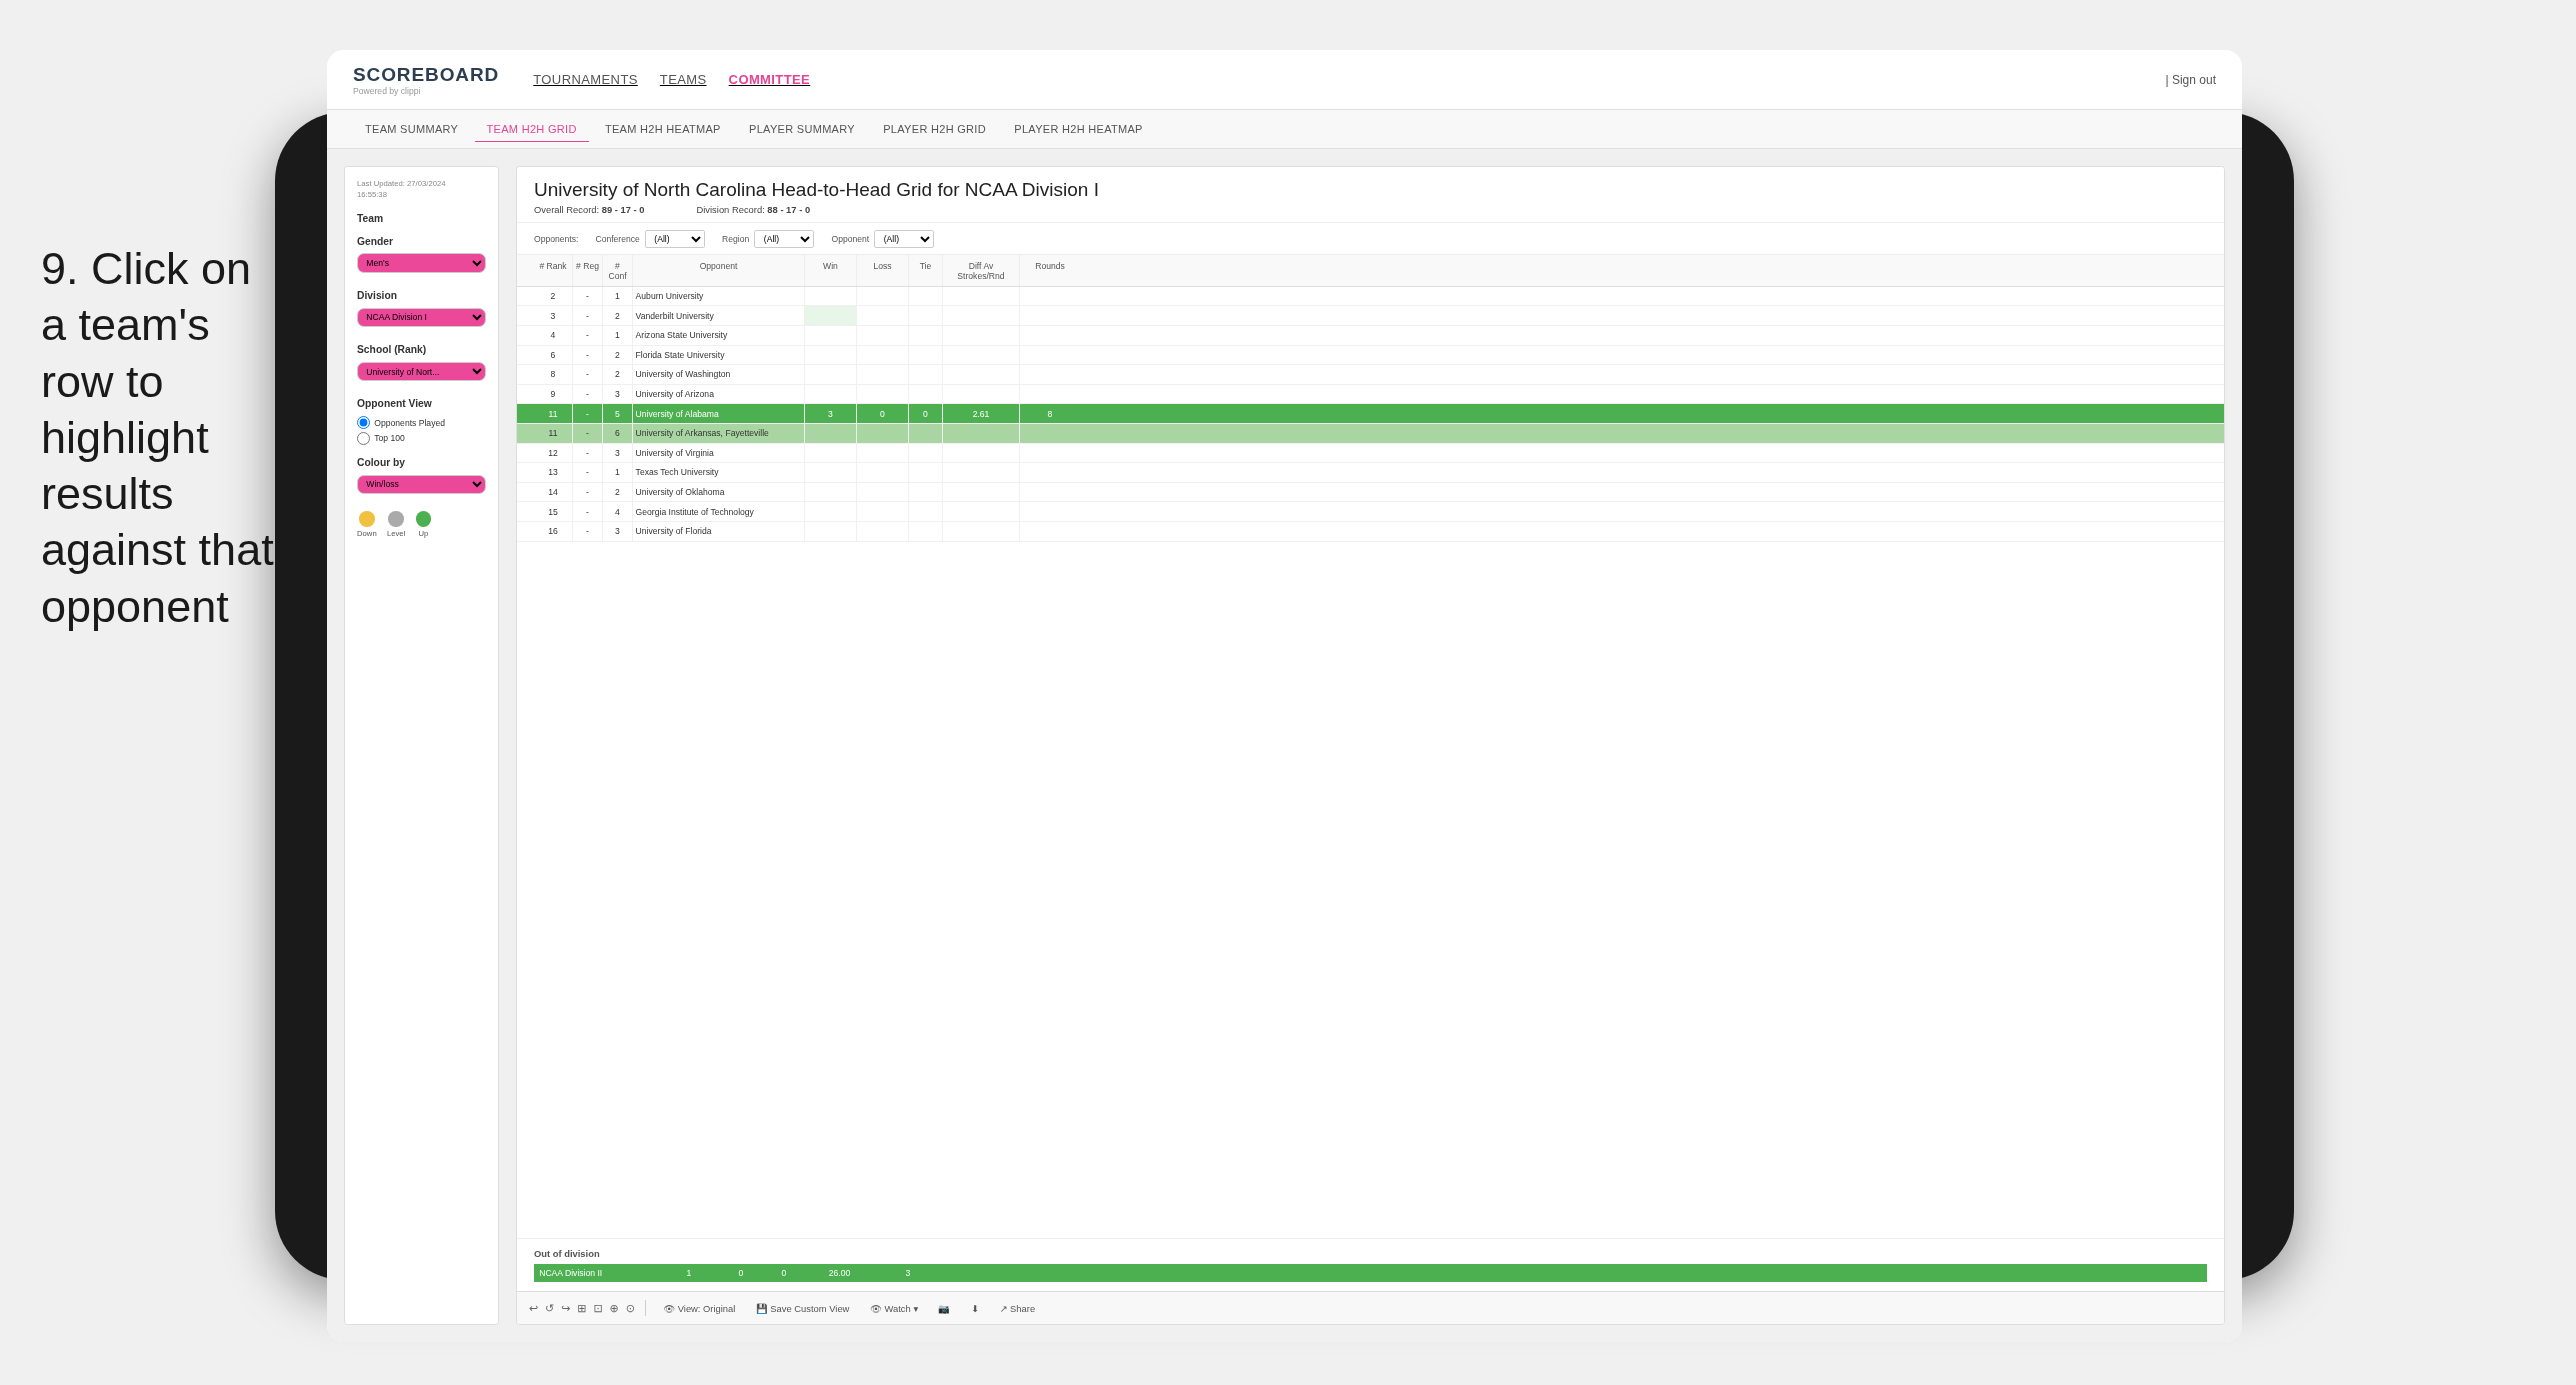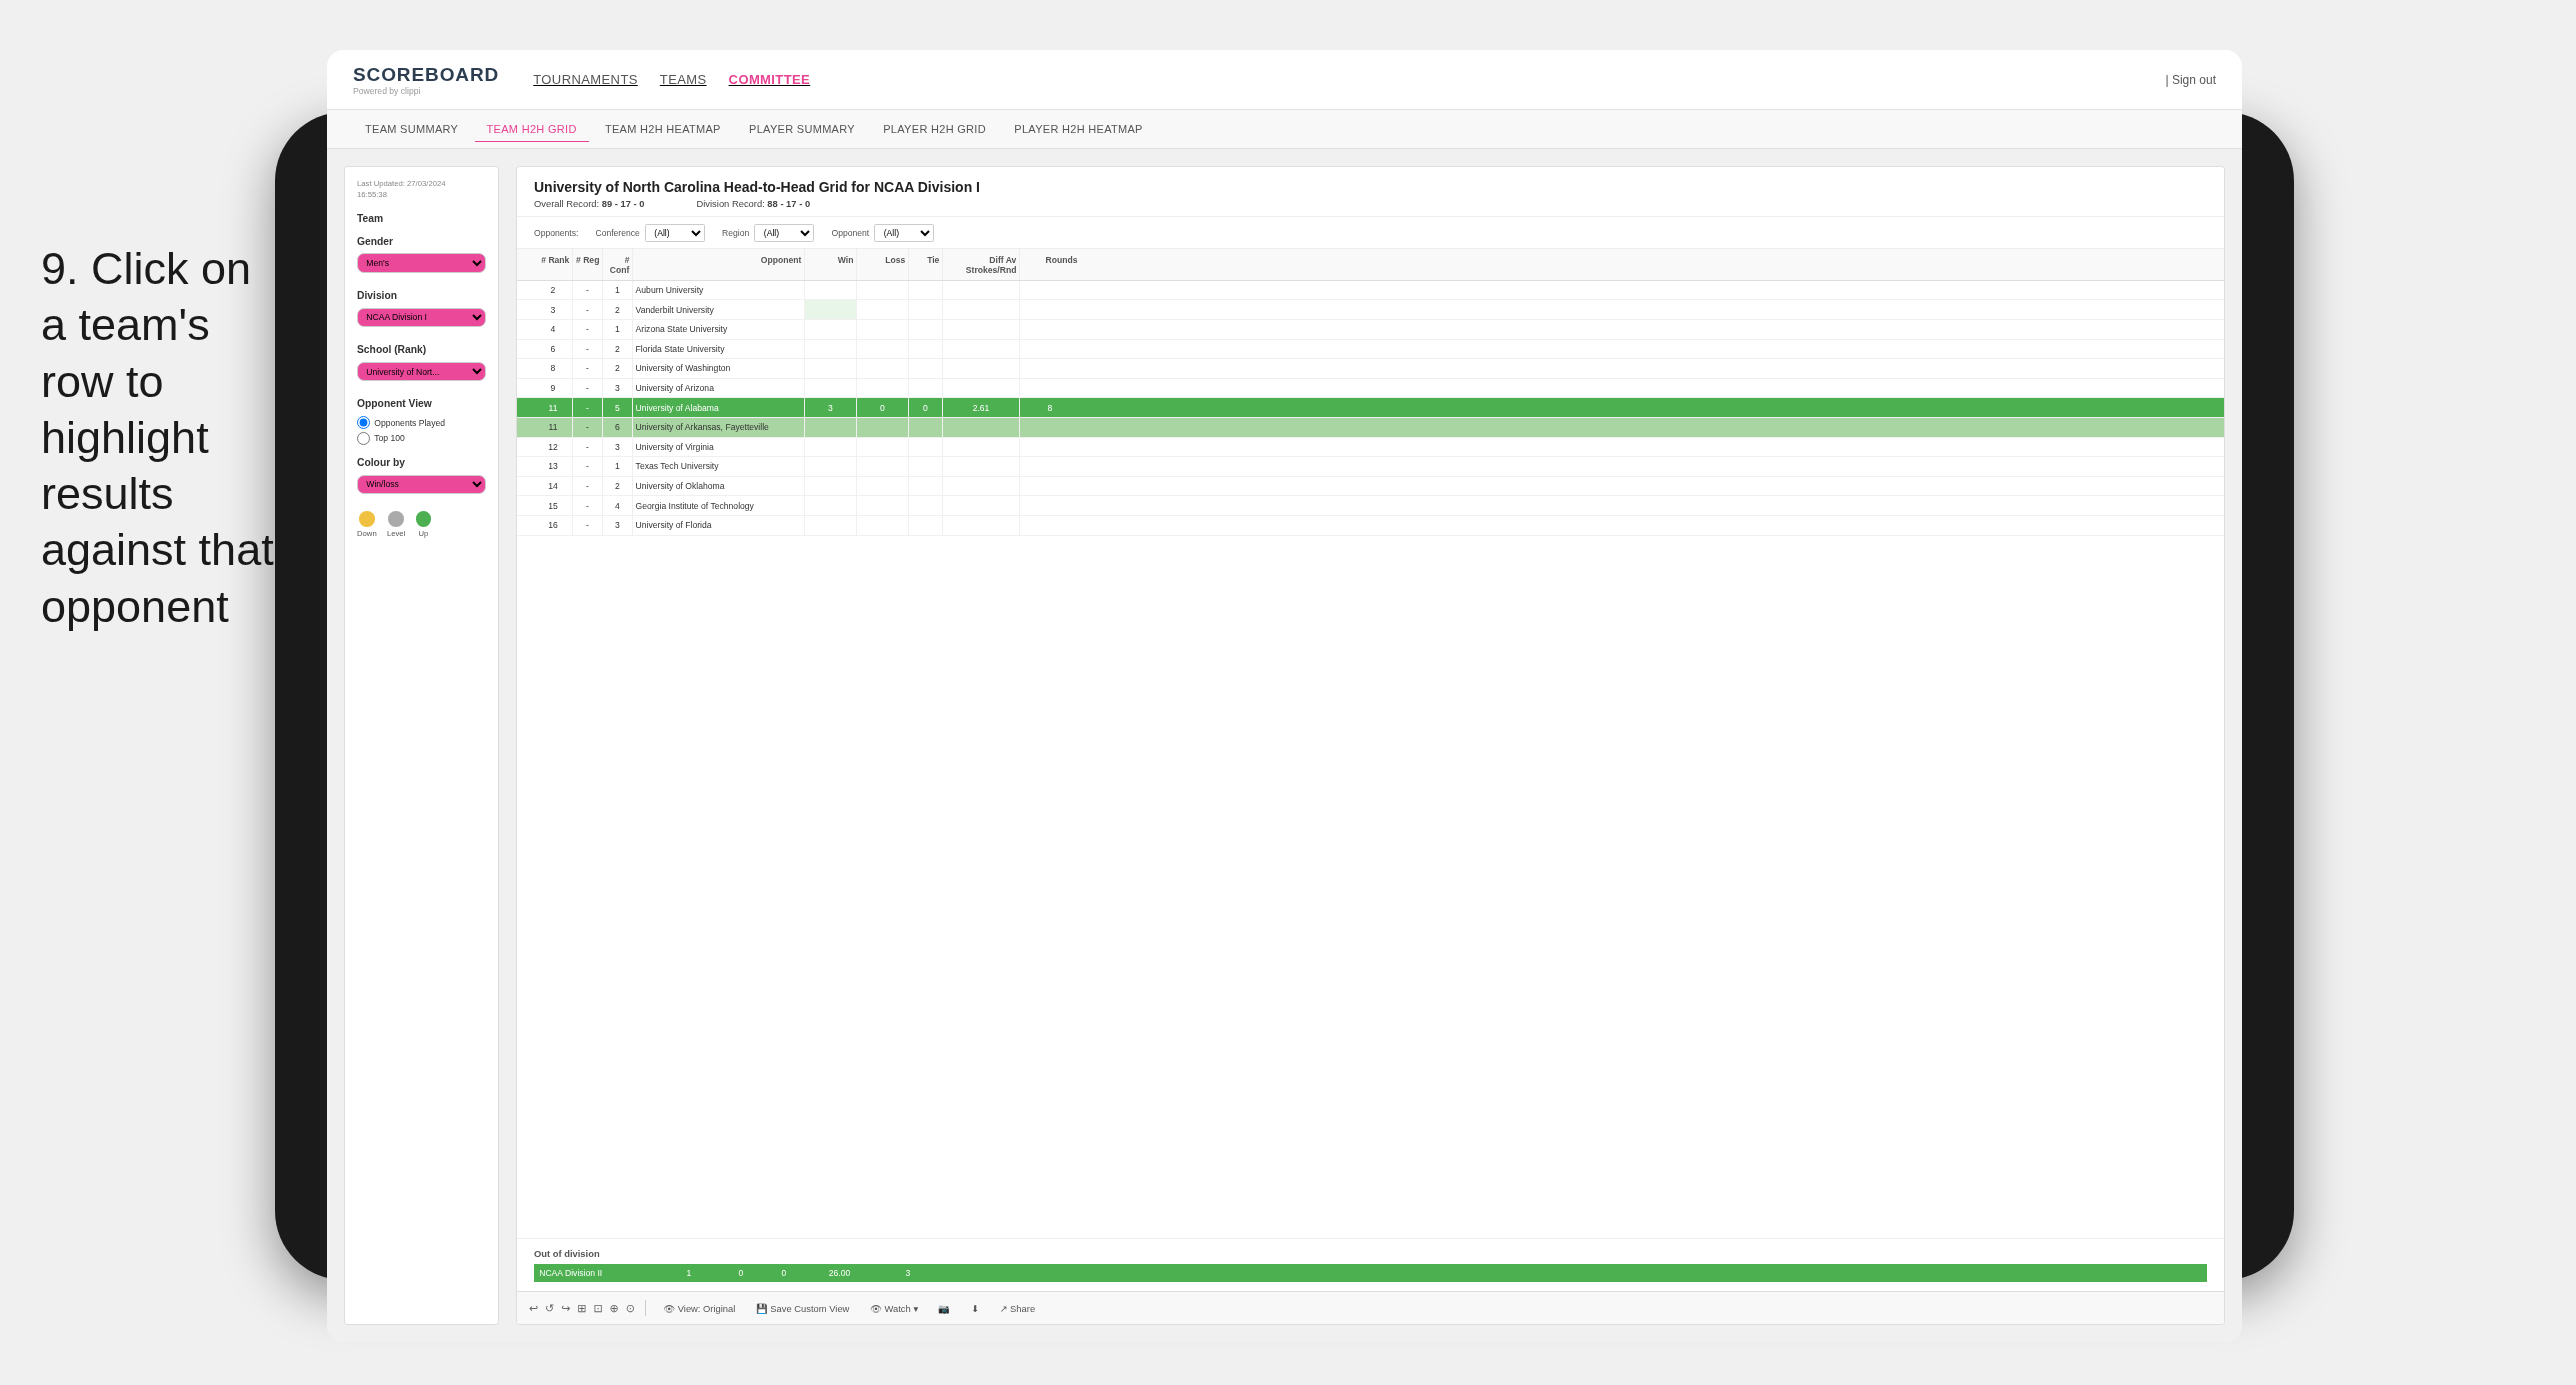--- a/index.html
+++ b/index.html
@@ -223,22 +223,22 @@
       display: flex;
       flex-direction: column;
     }
 
     .panel-header {
       padding: 12px 17px 6.9px;
       border-bottom: 0.9px solid #eee;
     }
 
     .panel-title {
-      font-size: 14px;
-      font-weight: bold;
+      font-size: 19px;
+      font-weight: normal;
       color: #222;
       margin-bottom: 3.4px;
     }
 
     .panel-records {
       display: flex;
       gap: 52px;
       font-size: 9.4px;
       color: #444;
     }
@@ -279,22 +279,22 @@
       grid-template-columns: 39px 30px 30px 172px 52px 52px 34px 77px 60px;
       padding: 0 17px;
       background: #f9f9f9;
       border-bottom: 0.9px solid #ddd;
     }
 
     .col-header {
       font-size: 8.6px;
       color: #555;
       padding: 5.2px 2.6px;
-      text-align: right;
-      font-weight: bold;
+      text-align: center;
+      font-weight: normal;
       border-right: 0.9px solid #eee;
     }
 
     .col-header:last-child { border-right: none; }
 
     
     .table-body {
       flex: 1;
       overflow-y: auto;
     }

